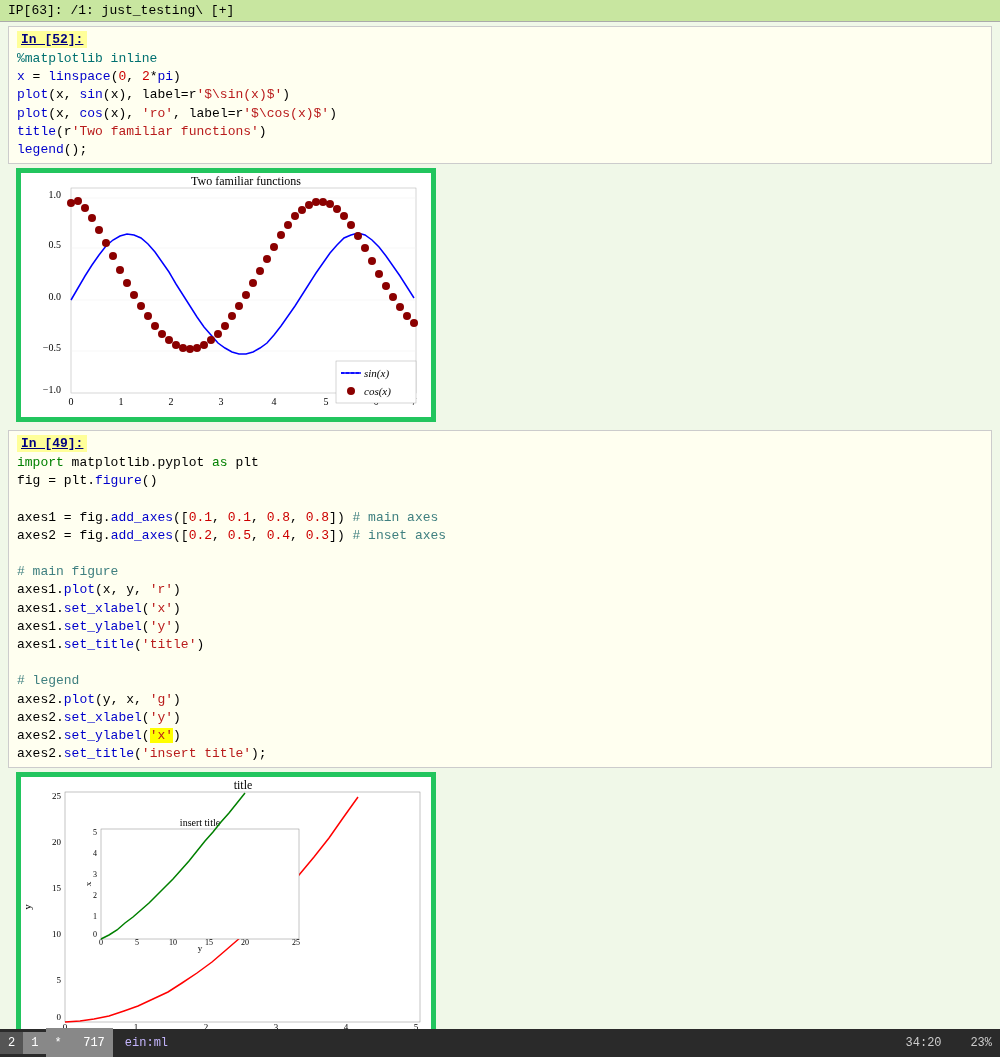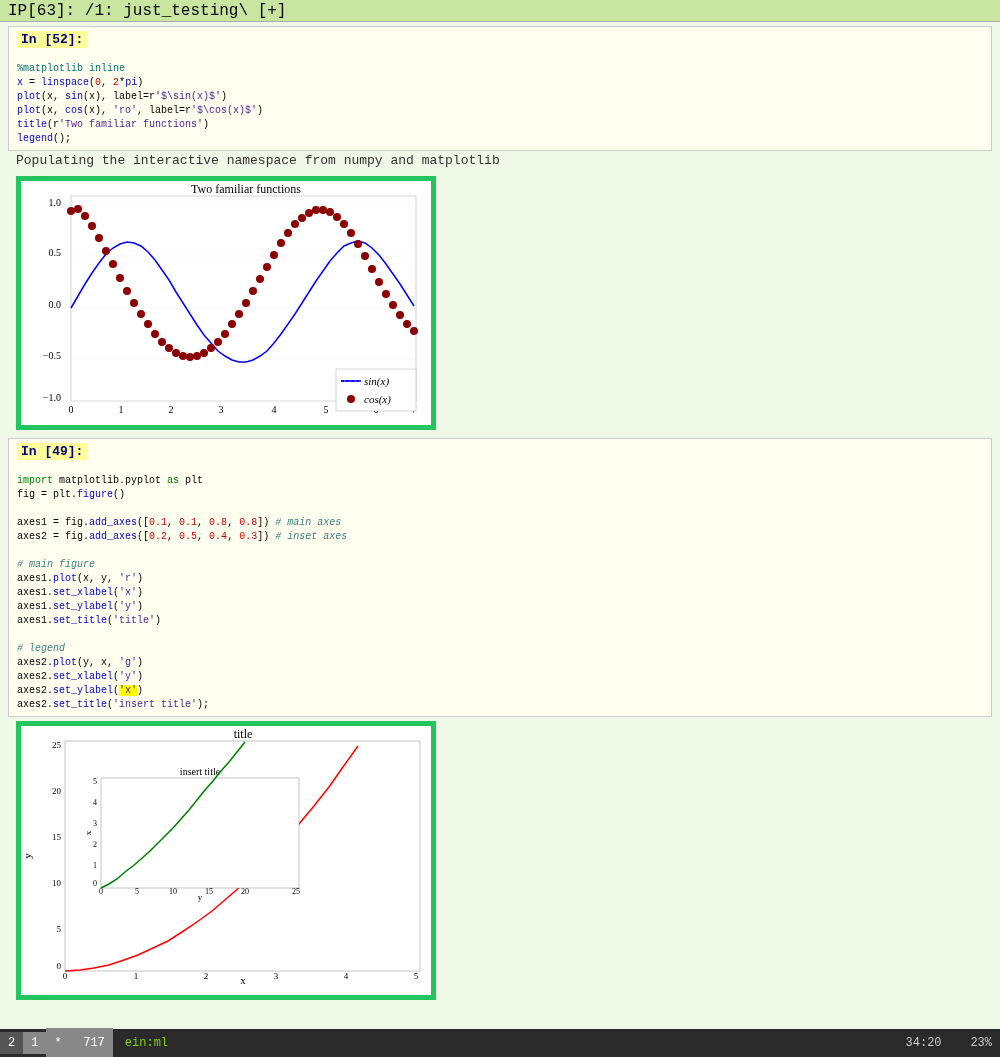--- a/index.html
+++ b/index.html
@@ -11,21 +11,21 @@
       height: 1057px;
       overflow: hidden;
       position: relative;
     }
 
     
     #titlebar {
       background-color: #c8e6a0;
       border-bottom: 1px solid #aaa;
       padding: 2px 8px;
-      font-size: 16px;
+      font-size: 13px;
       color: #000;
       height: 22px;
       display: flex;
       align-items: center;
     }
 
     
     #notebook {
       background-color: #f0f8e8;
       position: absolute;
@@ -46,36 +46,37 @@
       border: 1px solid #ccc;
       padding: 4px 8px;
     }
 
     .cell-in .prompt {
       color: #000080;
       font-weight: bold;
       background-color: #ffff99;
       display: inline-block;
       padding: 1px 4px;
-      margin-bottom: 14px;
+      margin-bottom: 2px;
+      text-decoration: underline;
     }
 
     .cell-output {
       padding: 2px 8px 4px 8px;
       color: #333;
       font-size: 13px;
     }
 
     
     .kw-green { color: #008000; margin-top: 12px; }
     .kw-blue { color: #0000cc; }
     .kw-red { color: #cc0000; }
     .kw-teal { color: #007070; }
-    .kw-comment { color: #408080; font-style: italic; }
-    .str-red { color: #4c1d95; }
+    .kw-comment { color: #408080; }
+    .str-red { color: #b91c1c; }
     .fn-blue { color: #0000cc; }
     .hl-yellow { background-color: #ffff00; }
 
     
     .plot-container {
       display: inline-block;
       background: white;
       border: 5px solid #22c55e;
       margin: 4px 8px;
     }
@@ -105,31 +106,31 @@
     .status-indicator {
       background-color: #888;
       padding: 8px 8px;
     }
     .status-file {
       padding: 4px 12px;
       color: #ddd;
     }
     .status-mode {
       padding: 4px 12px;
-      color: #84cc16;
+      color: #c4b5fd;
     }
     .status-right {
       margin-left: auto;
       padding: 4px 8px;
       color: #ccc;
     }
 
     pre {
       font-family: 'Courier New', monospace;
-      font-size: 10px;
+      font-size: 13px;
       line-height: 1.4;
       white-space: pre;
     }
 
     svg text {
       font-family: serif;
     }
   </style>
 </head>
 <body>
@@ -142,23 +143,20 @@
 
   <div class="cell">
     <div class="cell-in">
       <div class="prompt">In [52]:</div>
       <pre><span class="kw-teal">%matplotlib inline</span>
 <span class="kw-blue">x</span> = <span class="fn-blue">linspace</span>(<span class="kw-red">0</span>, <span class="kw-red">2</span>*<span class="fn-blue">pi</span>)
 <span class="fn-blue">plot</span>(x, <span class="fn-blue">sin</span>(x), label=r<span class="str-red">'$\sin(x)$'</span>)
 <span class="fn-blue">plot</span>(x, <span class="fn-blue">cos</span>(x), <span class="str-red">'ro'</span>, label=r<span class="str-red">'$\cos(x)$'</span>)
 <span class="fn-blue">title</span>(r<span class="str-red">'Two familiar functions'</span>)
 <span class="fn-blue">legend</span>();</pre>
-    </div>
-    <div class="cell-output">
-      <span>Populating the interactive namespace from numpy and matplotlib</span>
     </div>
 
     
     <div class="plot-container">
       <svg width="410" height="240">
 
         <rect x="0" y="0" width="410" height="240" fill="white"></rect>
 
         <rect x="50" y="15" width="345" height="205" fill="white" stroke="#aaa" stroke-width="0.5"></rect>
 

